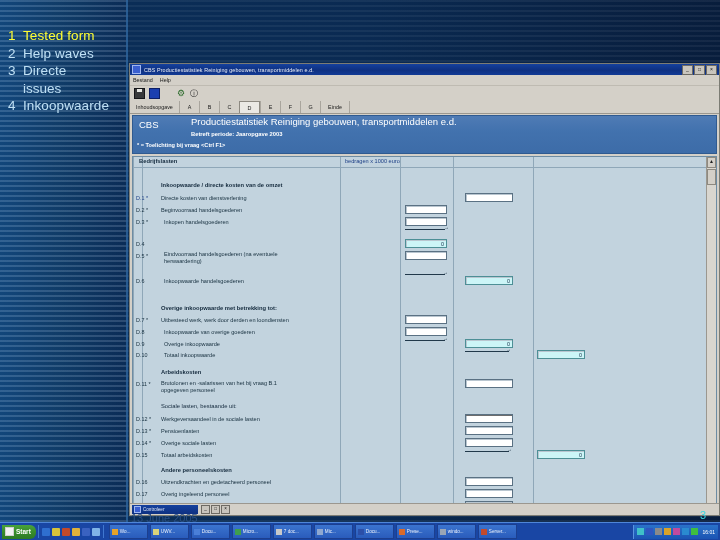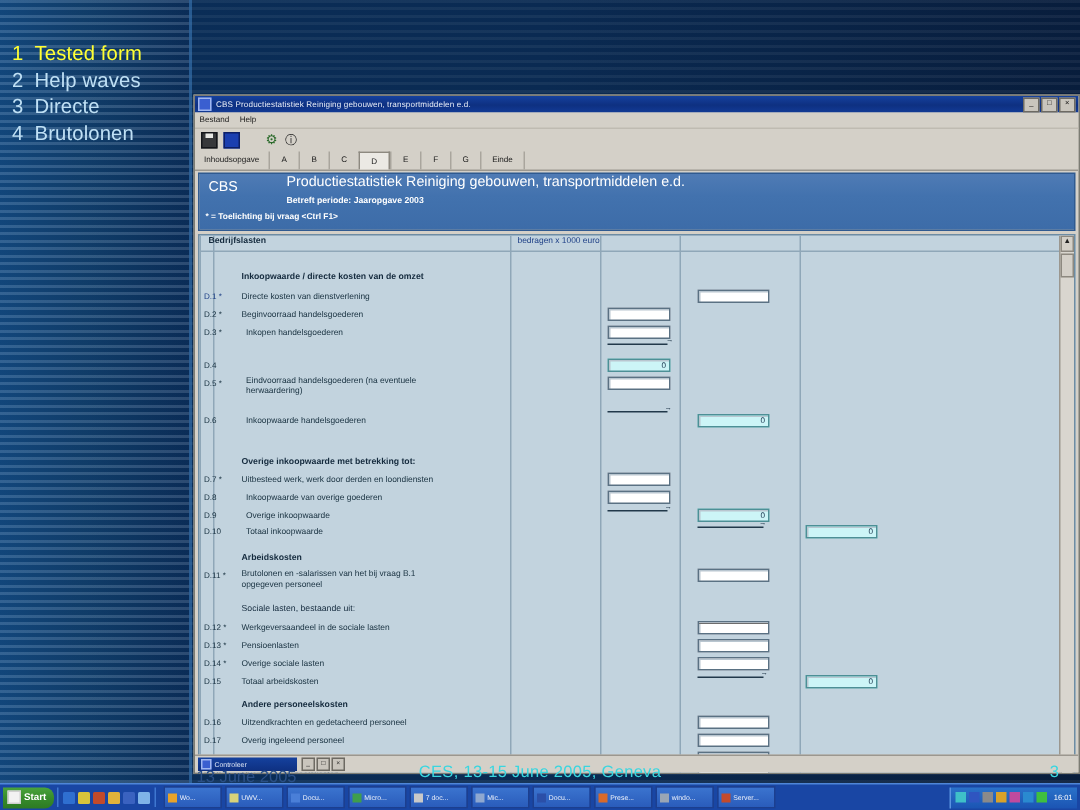--- a/index.html
+++ b/index.html
@@ -250,23 +250,24 @@
       <span>Tested form</span>
     </div>
     <div class="nav-item">
       <span class="num">2</span>
       <span>Help waves</span>
     </div>
     <div class="nav-item">
       <span class="num">3</span>
       <span>Directe</span>
     </div>
+    <div class="nav-sub">issues</div>
     <div class="nav-item">
       <span class="num">4</span>
-      <span>Brutolonen</span>
+      <span>Inkoopwaarde</span>
     </div>
   </div>
 
 
   <div class="app">
 
     <div class="titlebar">
       <div class="ticon"></div>
       <div class="ttext">CBS Productiestatistiek Reiniging gebouwen, transportmiddelen e.d.</div>
       <div class="tbtns">
@@ -440,21 +441,20 @@
       </div>
       <div class="mini-btns">
         <div class="mini-btn">_</div>
         <div class="mini-btn">□</div>
         <div class="mini-btn">×</div>
       </div>
     </div>
   </div>
 
   <div class="footer-date">13 June 2005</div>
-  <div class="footer-text">CES, 13-15 June 2005, Geneva</div>
   <div class="footer-page">3</div>
 
   <div class="taskbar">
     <div class="start">
       <span class="flag"></span>
       <span>Start</span>
     </div>
     <div class="qlaunch">
       <span class="qi" style="background:#2f6fd0"></span>
       <span class="qi" style="background:#d8c33a"></span>

